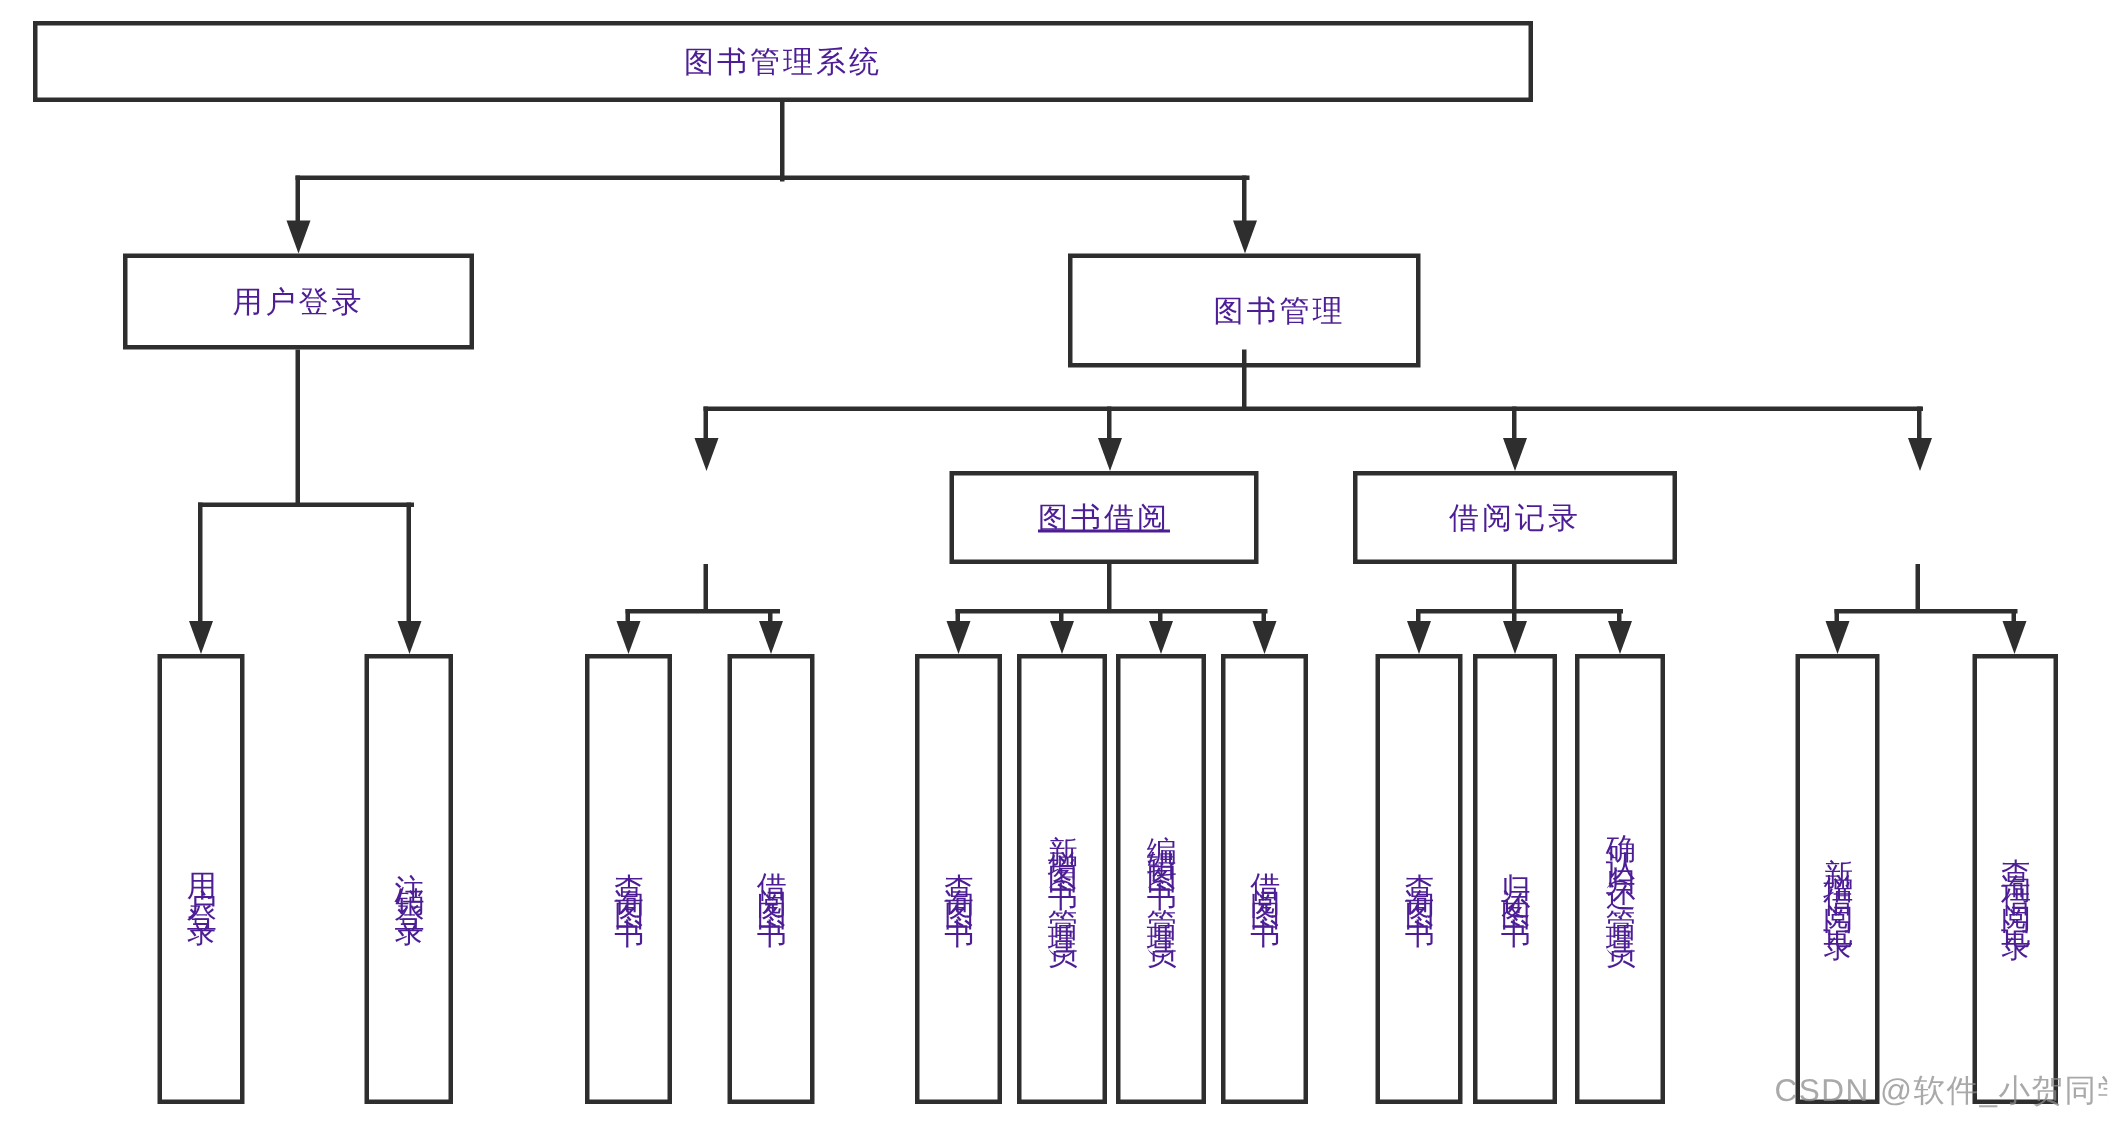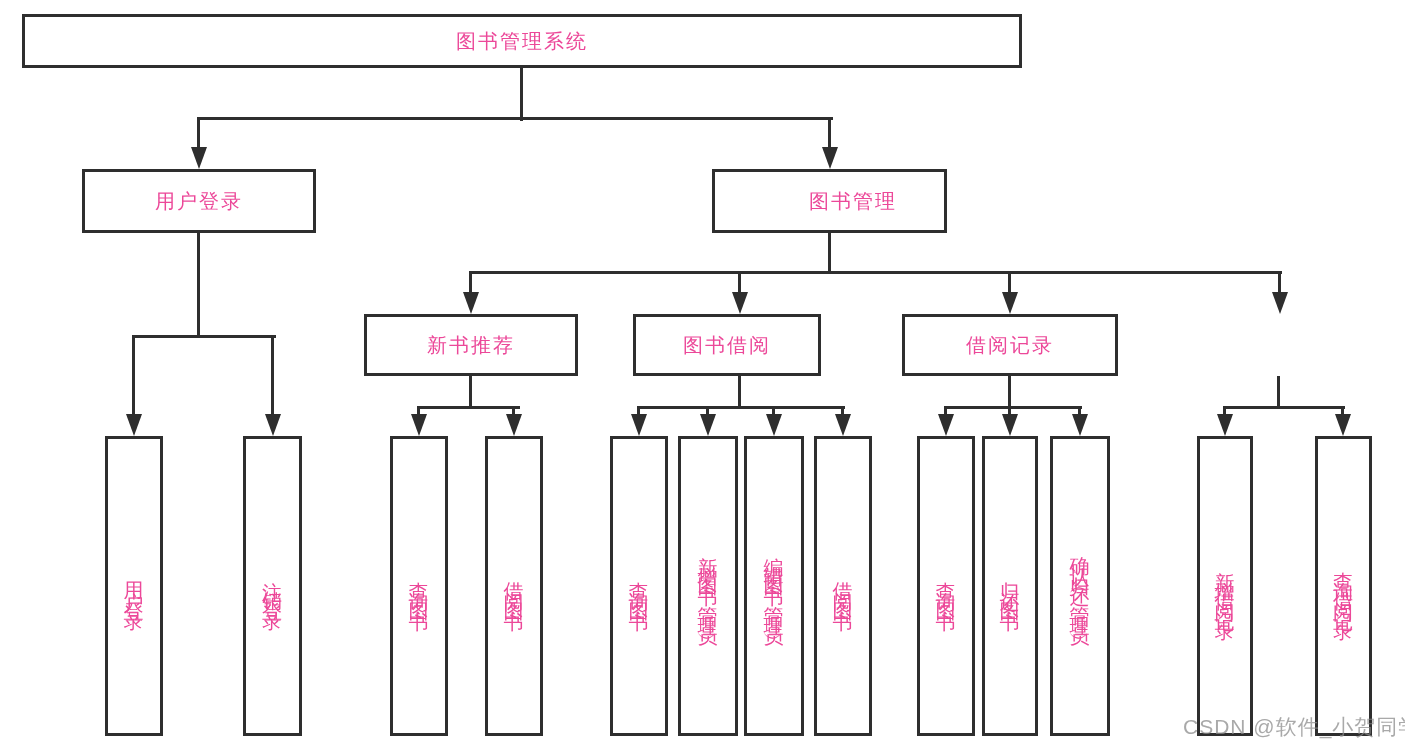--- a/index.html
+++ b/index.html
@@ -11,21 +11,21 @@
     overflow:hidden;
   }
   .box{
     position:absolute;
     box-sizing:border-box;
     border:3px solid #2e2e2e;
     background:#ffffff;
     display:flex;
     align-items:center;
     justify-content:center;
-    color:#ec4899;
+    color:#4c1d95;
     font-size:20px;
     letter-spacing:2px;
   }
   .vbox{
     writing-mode:vertical-rl;
     text-orientation:mixed;
     letter-spacing:10px;
     line-height:1;
     font-size:20px;
   }
@@ -62,21 +62,21 @@
   <div class="vline" style="left:520px;top:68px;width:3px;height:53px;"></div>
   <div class="hline" style="left:197px;top:117px;width:636px;height:3px;"></div>
   <div class="vline" style="left:197px;top:117px;width:3px;height:33px;"></div>
   <div class="ar" style="left:191px;top:147px;"></div>
   <div class="vline" style="left:828px;top:117px;width:3px;height:33px;"></div>
   <div class="ar" style="left:822px;top:147px;"></div>
 
   <div class="box" style="left:82px;top:169px;width:234px;height:64px;">
     <span>用户登录</span>
   </div>
-  <div class="box" style="left:712px;top:169px;width:235px;height:64px;padding-left:47px;">
+  <div class="box" style="left:712px;top:169px;width:235px;height:76px;padding-left:47px;">
     <span>图书管理</span>
   </div>
 
   <div class="vline" style="left:197px;top:233px;width:3px;height:105px;"></div>
   <div class="hline" style="left:132px;top:335px;width:144px;height:3px;"></div>
   <div class="vline" style="left:132px;top:335px;width:3px;height:81px;"></div>
   <div class="ar" style="left:126px;top:414px;"></div>
   <div class="vline" style="left:271px;top:335px;width:3px;height:81px;"></div>
   <div class="ar" style="left:265px;top:414px;"></div>
 
@@ -84,24 +84,21 @@
   <div class="hline" style="left:469px;top:271px;width:813px;height:3px;"></div>
   <div class="vline" style="left:469px;top:271px;width:3px;height:25px;"></div>
   <div class="ar" style="left:463px;top:292px;"></div>
   <div class="vline" style="left:738px;top:271px;width:3px;height:25px;"></div>
   <div class="ar" style="left:732px;top:292px;"></div>
   <div class="vline" style="left:1008px;top:271px;width:3px;height:25px;"></div>
   <div class="ar" style="left:1002px;top:292px;"></div>
   <div class="vline" style="left:1278px;top:271px;width:3px;height:25px;"></div>
   <div class="ar" style="left:1272px;top:292px;"></div>
 
-  <div class="box" style="left:364px;top:314px;width:214px;height:62px;">
-    <span>新书推荐</span>
-  </div>
-  <div class="box" style="left:633px;top:314px;width:188px;height:62px;">
+  <div class="box" style="left:633px;top:314px;width:206px;height:62px;text-decoration:underline;">
     <span>图书借阅</span>
   </div>
   <div class="box" style="left:902px;top:314px;width:216px;height:62px;">
     <span>借阅记录</span>
   </div>
 
   <div class="vline" style="left:469px;top:376px;width:3px;height:32px;"></div>
   <div class="hline" style="left:417px;top:406px;width:103px;height:3px;"></div>
   <div class="vline" style="left:417px;top:406px;width:3px;height:12px;"></div>
   <div class="ar" style="left:411px;top:414px;"></div>

